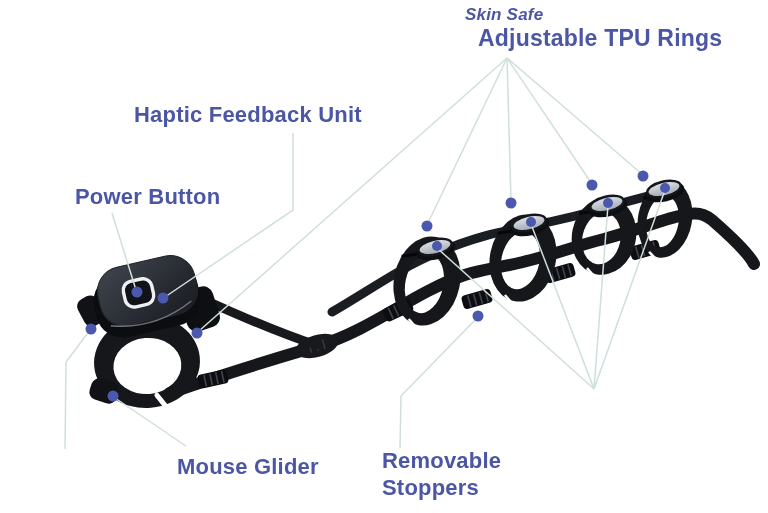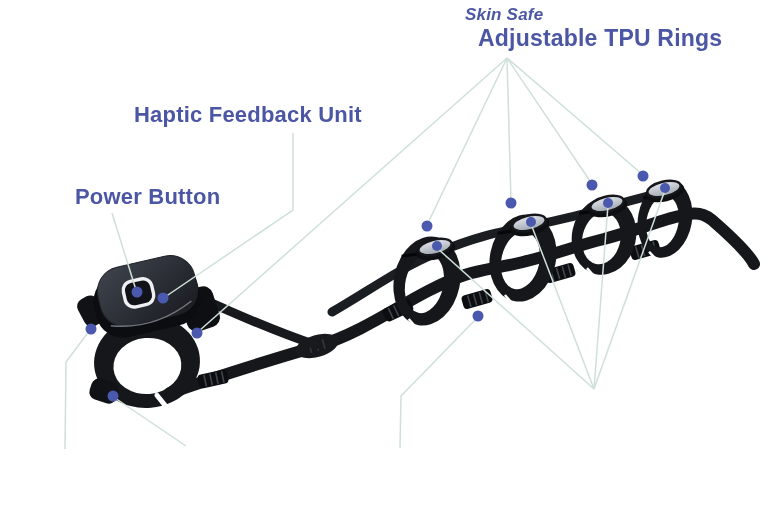--- a/index.html
+++ b/index.html
@@ -177,13 +177,15 @@
       <circle cx="531" cy="222" r="5"></circle>
       <circle cx="608" cy="203" r="5"></circle>
       <circle cx="665" cy="188" r="5"></circle>
     </g>
   </svg>
 
   <div class="lbl small-italic lbl-skin">Skin Safe</div>
   <div class="lbl big lbl-tpu">Adjustable TPU Rings</div>
   <div class="lbl lbl-power">Power Button</div>
   <div class="lbl lbl-haptic">Haptic Feedback Unit</div>
+  <div class="lbl lbl-glider">Mouse Glider</div>
+  <div class="lbl lbl-stoppers">Removable Stoppers</div>
 </div>
 
 </body></html>

